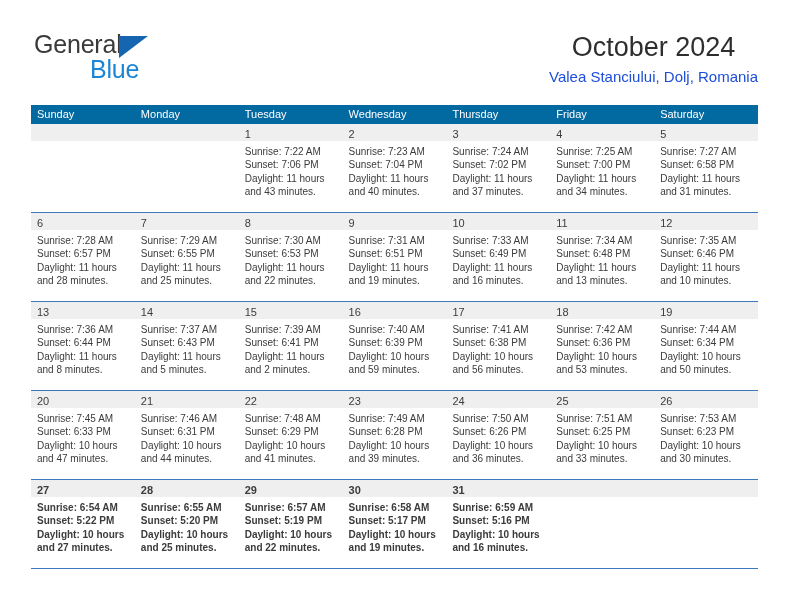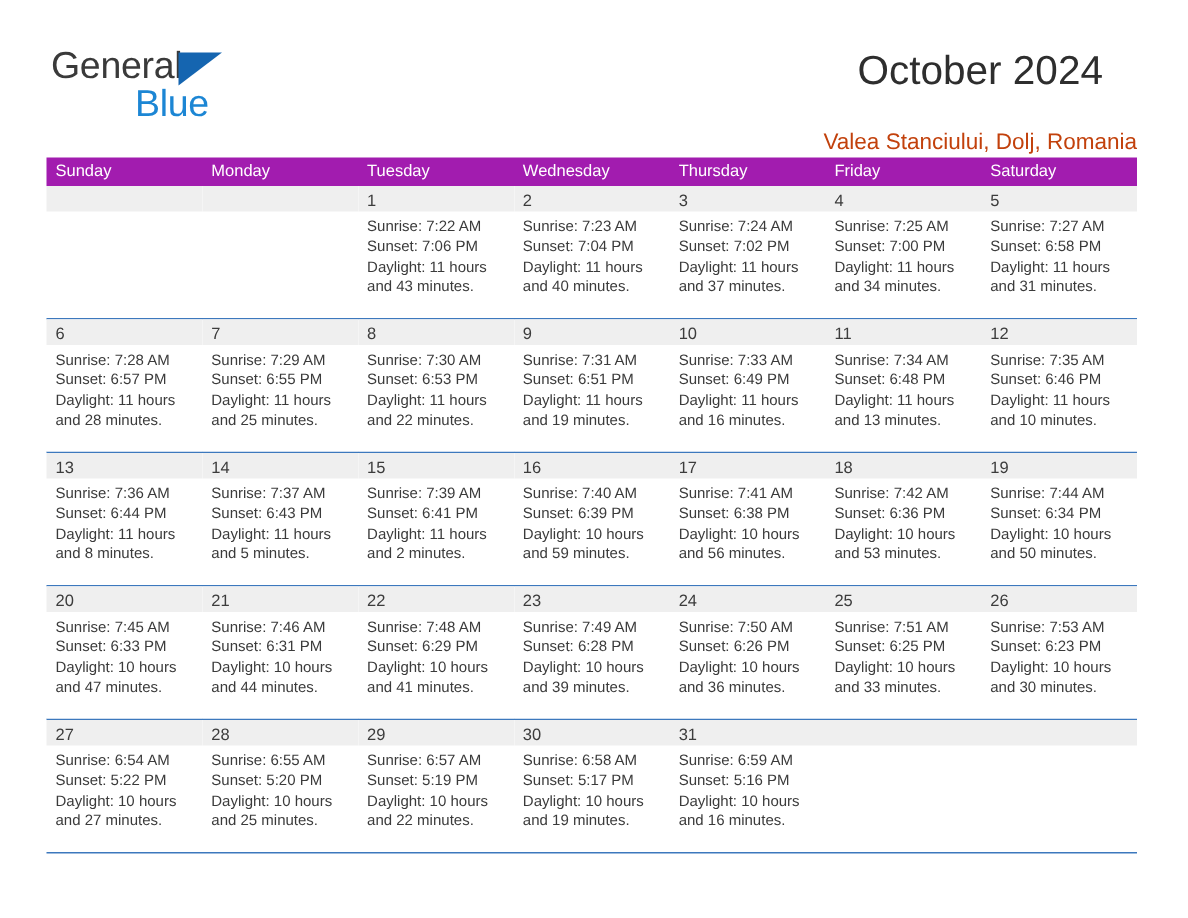--- a/index.html
+++ b/index.html
@@ -75,57 +75,58 @@
     text-align: center;
   }
   .cal-title {
     font-size: 27px;
     color: #2e2e2e;
     line-height: 34px;
     white-space: nowrap;
   }
   .cal-subtitle {
     font-size: 15px;
-    color: #c2410c;
+    color: #1d4ed8;
     line-height: 22px;
-    margin-top: 20px;
+    margin-top: 2px;
     white-space: nowrap;
   }
 
   
   .calendar {
     position: absolute;
     left: 31px;
     top: 105px;
     width: 727px;
   }
 
   .weekday-header {
     display: flex;
-    background: #a21caf;
+    background: #0369a1;
     height: 19px;
   }
   .weekday-cell {
     flex: 1 1 0;
     color: #ffffff;
     font-size: 11px;
     line-height: 19px;
     padding-left: 6px;
     box-sizing: border-box;
     white-space: nowrap;
   }
 
   .week-row {
     display: flex;
     height: 89px;
     border-bottom: 1.5px solid #3c78bd;
     box-sizing: border-box;
   }
   .week-row:last-child {
     border-bottom: 1.5px solid #3c78bd;
+    font-weight: bold;
   }
 
   .day-cell {
     flex: 1 1 0;
     box-sizing: border-box;
     position: relative;
     background: #ffffff;
   }
   .day-numberbar {
     height: 17px;

